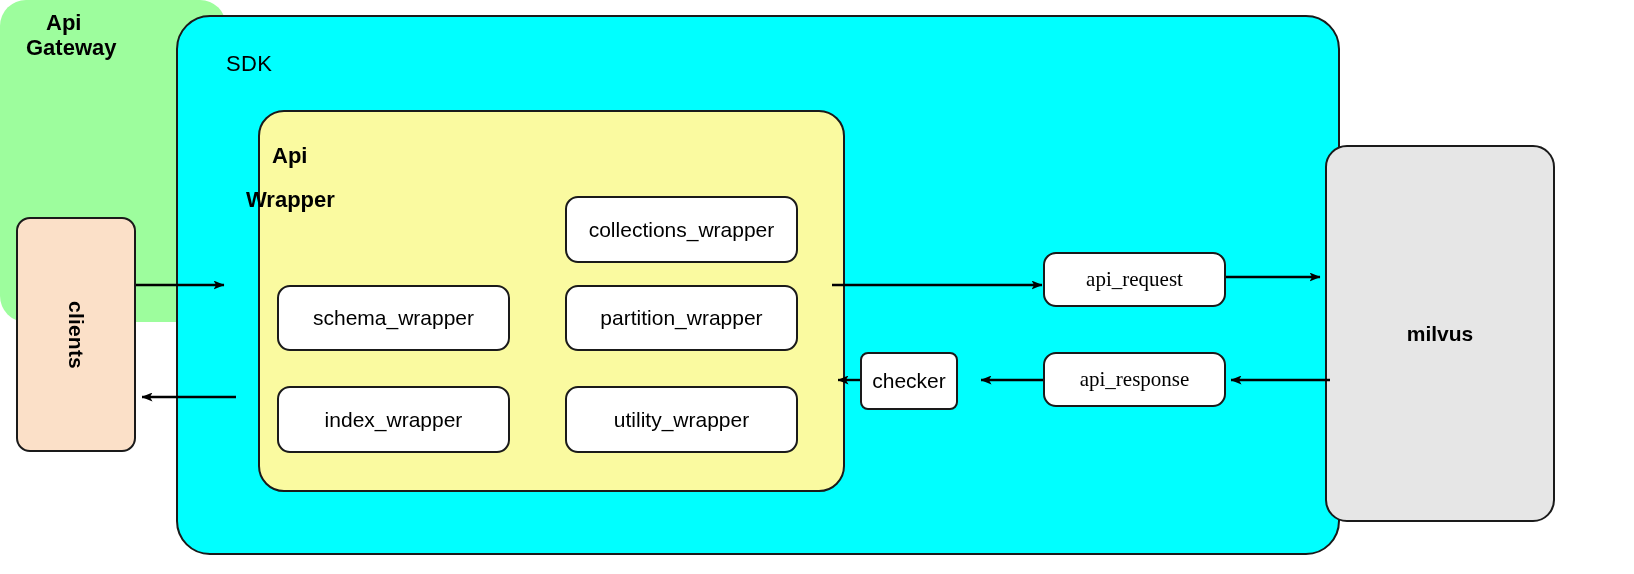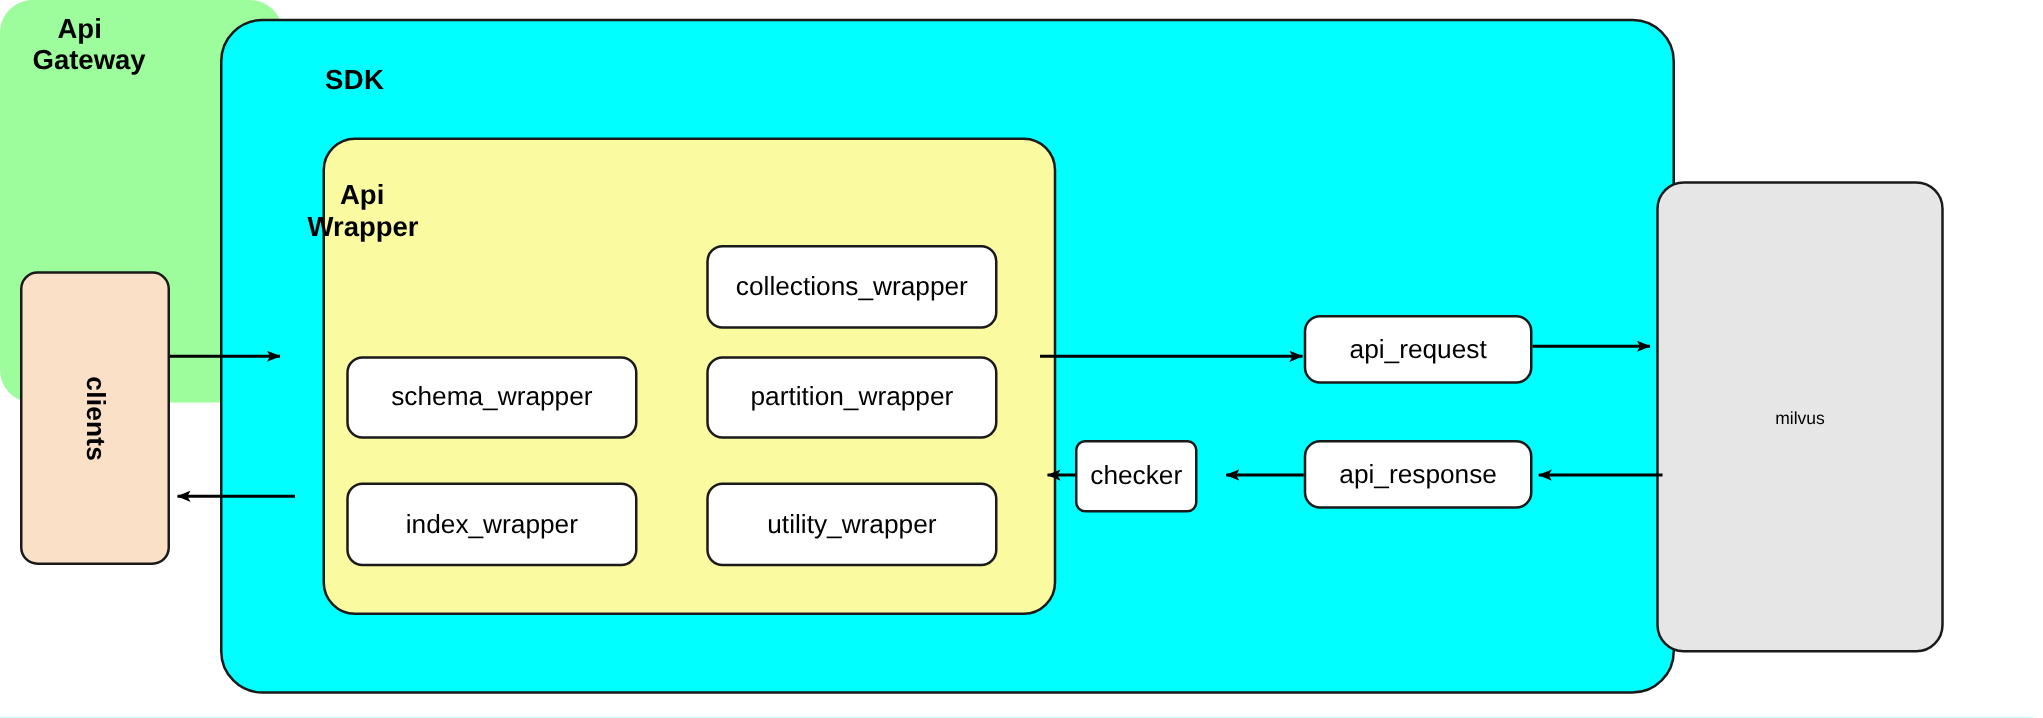--- a/index.html
+++ b/index.html
@@ -20,64 +20,64 @@
     font-weight:bold; font-size:21px; letter-spacing:.2px;
     transform:rotate(90deg); white-space:nowrap;
   }
 
   .sdk-box{
     left:176px; top:15px; width:1164px; height:540px;
     background:#00ffff; border-radius:34px;
   }
   .sdk-label{
     position:absolute; left:48px; top:34px;
-    font-weight:bold; font-size:22px; letter-spacing:.3px;margin-left:34px;
+    font-weight:normal; font-size:22px; letter-spacing:.3px;
   }
 
   .apiwrapper-box{
     left:258px; top:110px; width:587px; height:382px;
     background:#fafaa0; border-radius:26px;
   }
   .apiwrapper-label{
     position:absolute; left:12px; top:6px;
     font-weight:bold; font-size:22px; line-height:1.15;
     white-space:pre-line; text-align:left;
   }
-  .apiwrapper-label .l2{display:block;margin-left:-26px;}
+  .apiwrapper-label .l2{display:block;margin-left:-26px;margin-top:18px;}
 
   .apigw-box{
     left:1012px; top:148px; width:226px; height:322px;
     background:#9dfd9d; border-radius:26px; border:none;
   }
   .apigw-label{
     position:absolute; left:46px; top:10px;
     font-weight:bold; font-size:22px; line-height:1.15; text-align:left;
   }
   .apigw-label .l2{display:block;margin-left:-20px;}
 
   .milvus-box{
     left:1325px; top:145px; width:230px; height:377px;
     background:#e6e6e6; border-radius:22px;
     display:flex; align-items:center; justify-content:center;
   }
-  .milvus-label{font-weight:normal;font-size:14px;}
+  .milvus-label{font-weight:bold;font-size:21px;}
 
   
   .leaf{
     background:#ffffff; border-radius:13px;
     display:flex; align-items:center; justify-content:center;
     font-size:21px; color:#000; white-space:nowrap;
   }
   .w-c0{left:277px;width:233px;}
   .w-c1{left:565px;width:233px;}
   .w-r0{top:196px;height:67px;}
   .w-r1{top:285px;height:66px;}
   .w-r2{top:386px;height:67px;}
 
-  .gw-leaf{left:1043px;width:183px;height:55px;}
+  .gw-leaf{left:1043px;width:183px;height:55px;font-family:Liberation Serif, serif;}
   .gw-r0{top:252px;}
   .gw-r1{top:352px;}
 
   .checker-box{
     left:860px; top:352px; width:98px; height:58px;
     background:#ffffff; border-radius:8px;
     display:flex; align-items:center; justify-content:center;
     font-size:21px;
   }
 

